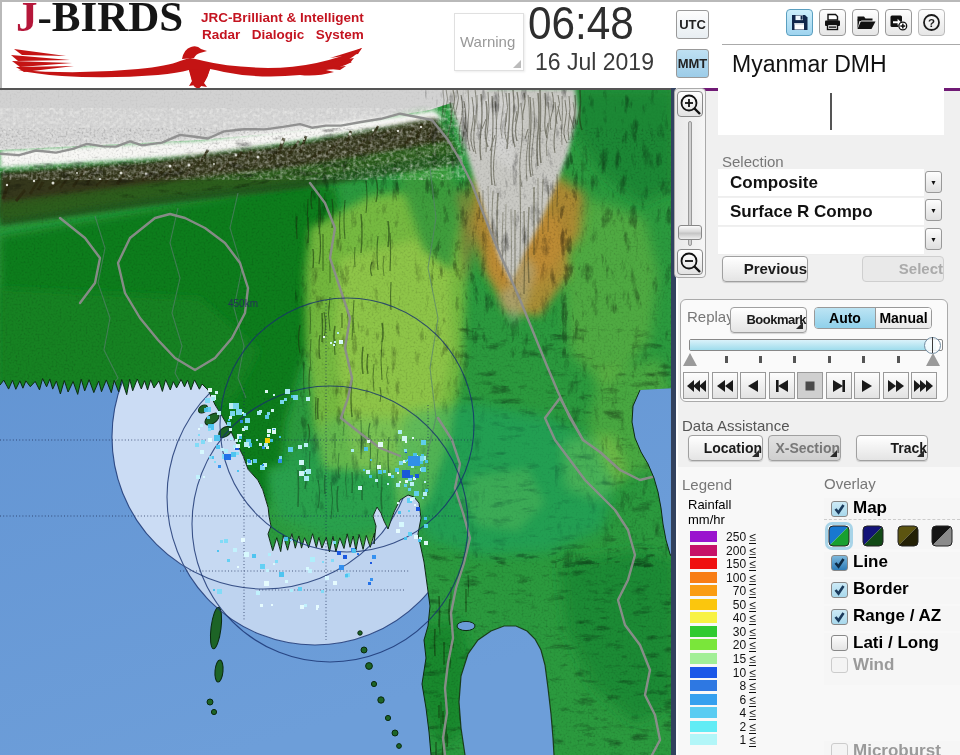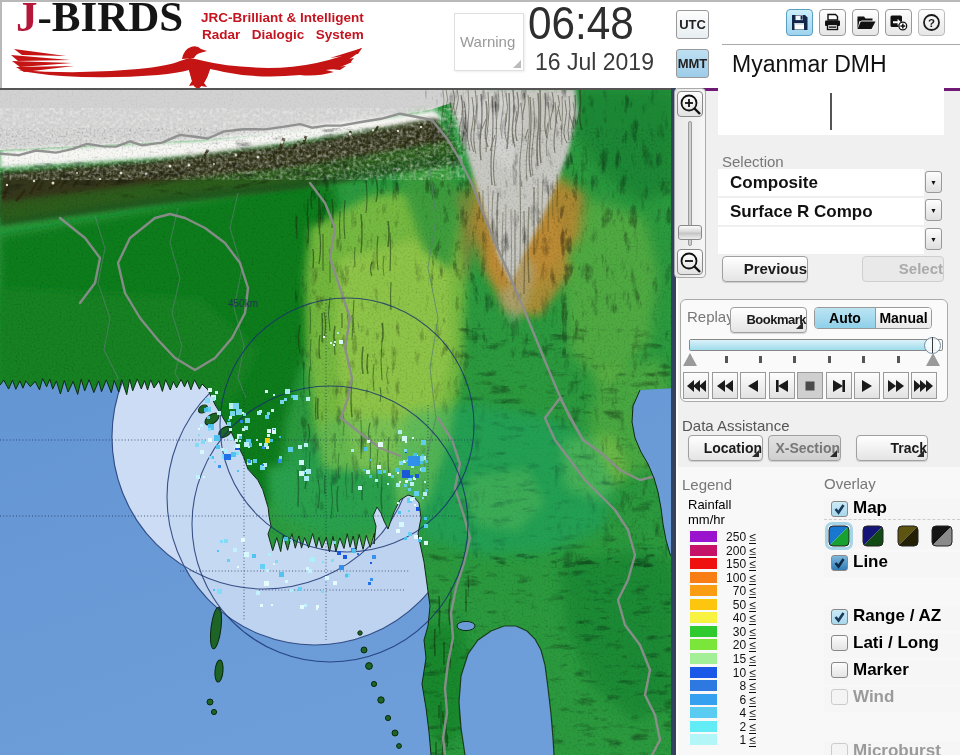--- a/index.html
+++ b/index.html
@@ -978,20 +978,23 @@
             <g clip-path="url(#rc)">
               <path d="M1,1 H21 L1,21 Z" fill="#141414"></path>
               <path d="M21,1 V21 H1 Z" fill="#8a8a8a"></path>
             </g>
             <rect x="1" y="1" width="20" height="20" rx="4" fill="none" stroke="#222"></rect>
           </svg></span>
         </div>
       <div class="ovrow" style="top:461px"><span class="cb on" style="background:linear-gradient(#7db8dc,#2e7cb8)"><svg width="13" height="13" viewBox="0 0 13 13">
             <path d="M2.5,6 L5.5,9.5 L10.5,2" fill="none" stroke="#0e2a44" stroke-width="2.6"></path>
           </svg></span><span class="ovlabel">Line</span></div>
+      <div class="ovrow" style="top:488px"><span class="cb on"><svg width="13" height="13" viewBox="0 0 13 13">
+            <path d="M2.5,6 L5.5,9.5 L10.5,2" fill="none" stroke="#1a3a5c" stroke-width="2.6"></path>
+          </svg></span><span class="ovlabel">Border</span></div>
       <div class="ovrow" style="top:515px"><span class="cb on"><svg width="13" height="13" viewBox="0 0 13 13">
             <path d="M2.5,6 L5.5,9.5 L10.5,2" fill="none" stroke="#1a3a5c" stroke-width="2.6"></path>
           </svg></span><span class="ovlabel">Range / AZ</span></div>
       <div class="ovrow" style="top:542px"><span class="cb off"></span><span class="ovlabel">Lati / Long</span></div>
       <div class="ovrow" style="top:569px"><span class="cb off"></span><span class="ovlabel">Marker</span></div>
-      <div class="ovrow" style="top:596px"><span class="cb dis"></span><span class="ovlabel dis">Wind</span></div>
+      <div class="ovrow" style="top:564px"><span class="cb dis"></span><span class="ovlabel dis">Wind</span></div>
       <div class="ovrow" style="top:650px"><span class="cb dis"></span><span class="ovlabel dis">Microburst</span></div>
     </div>
 </div>
 </body></html>

